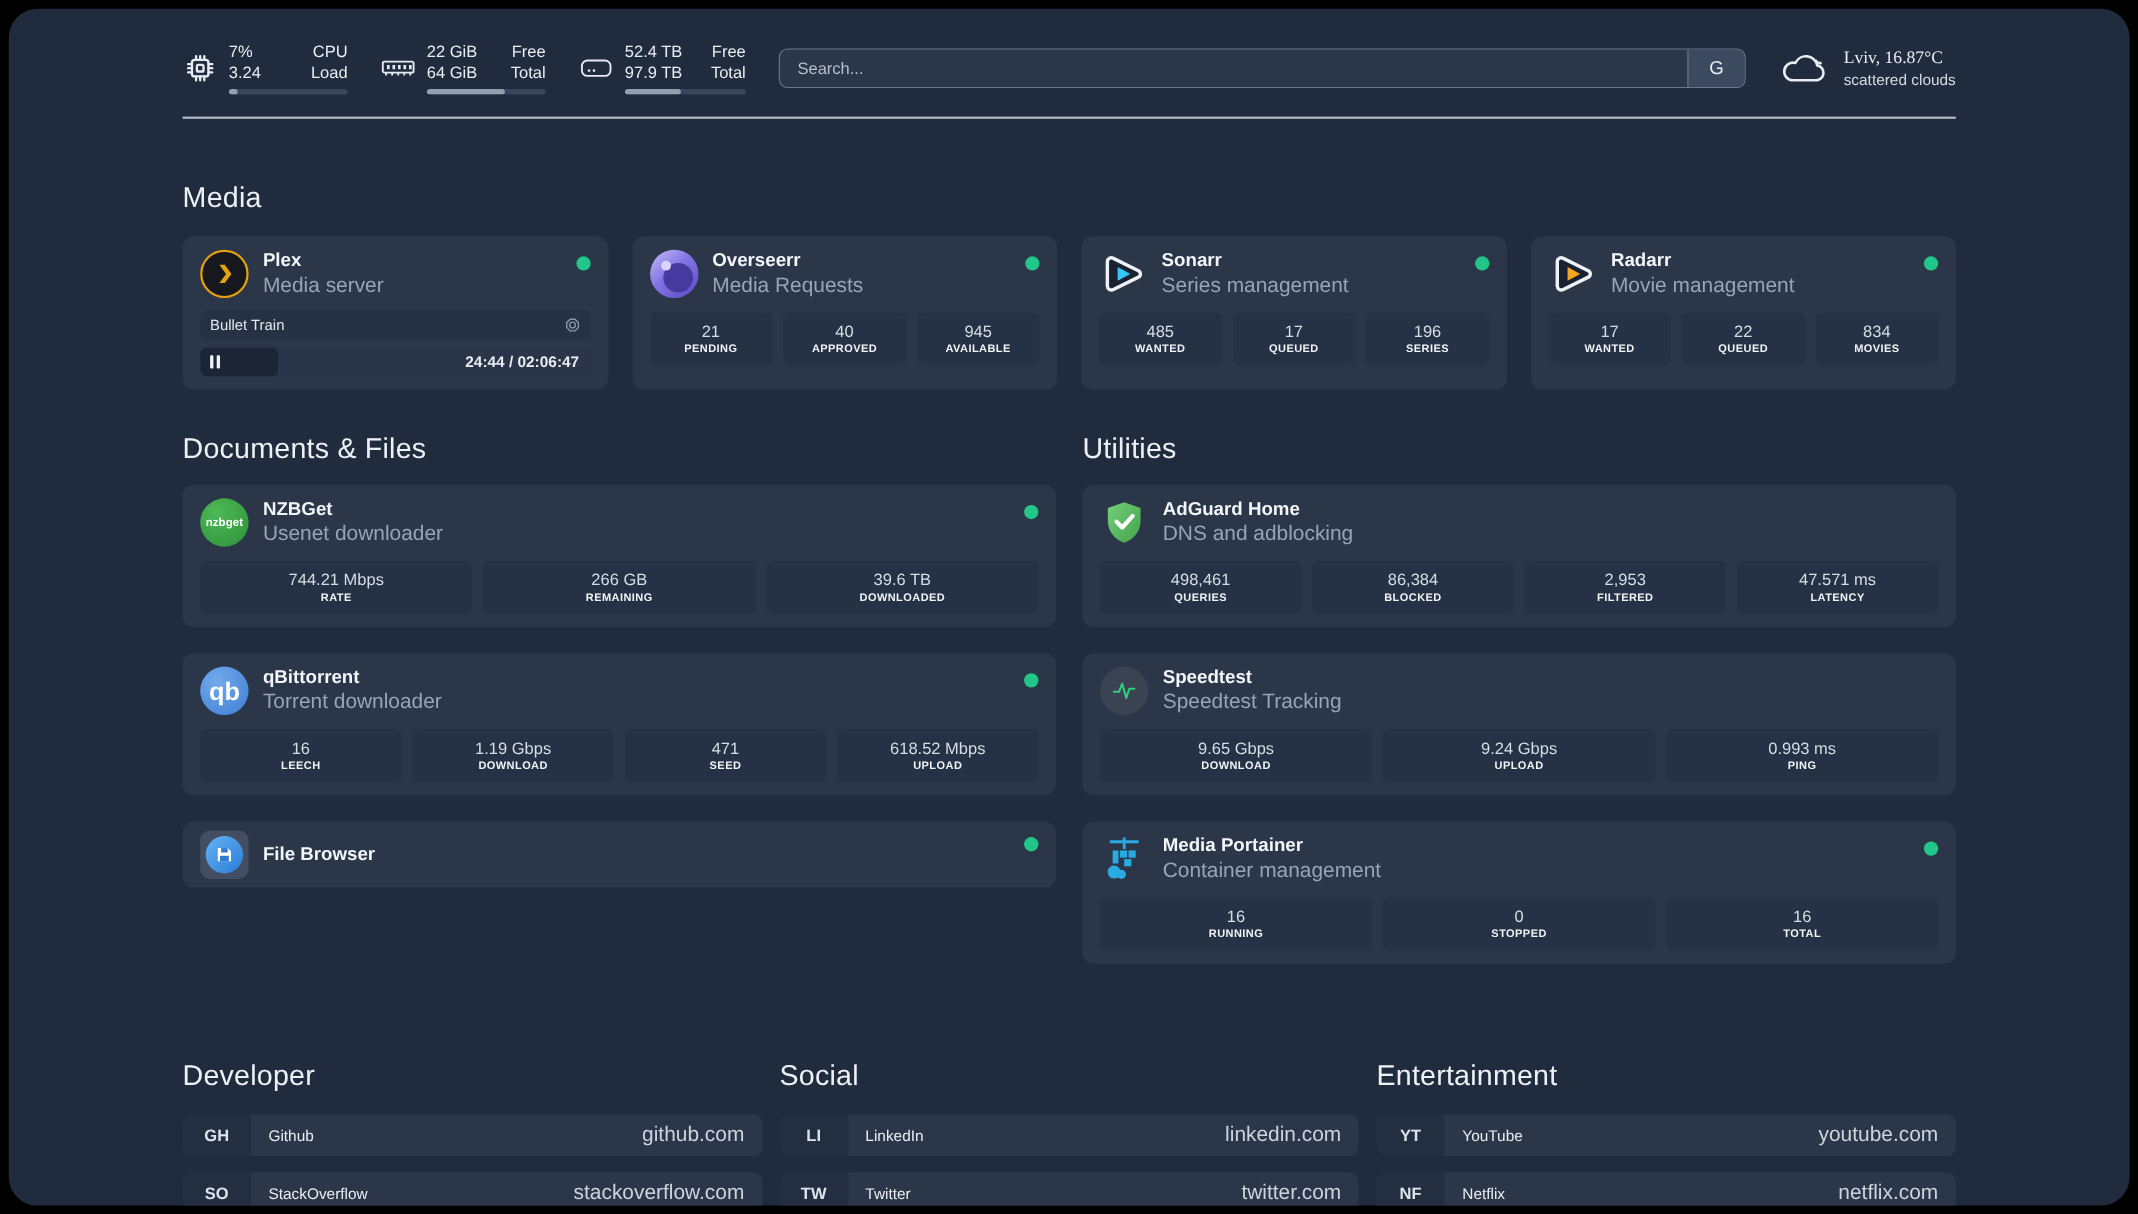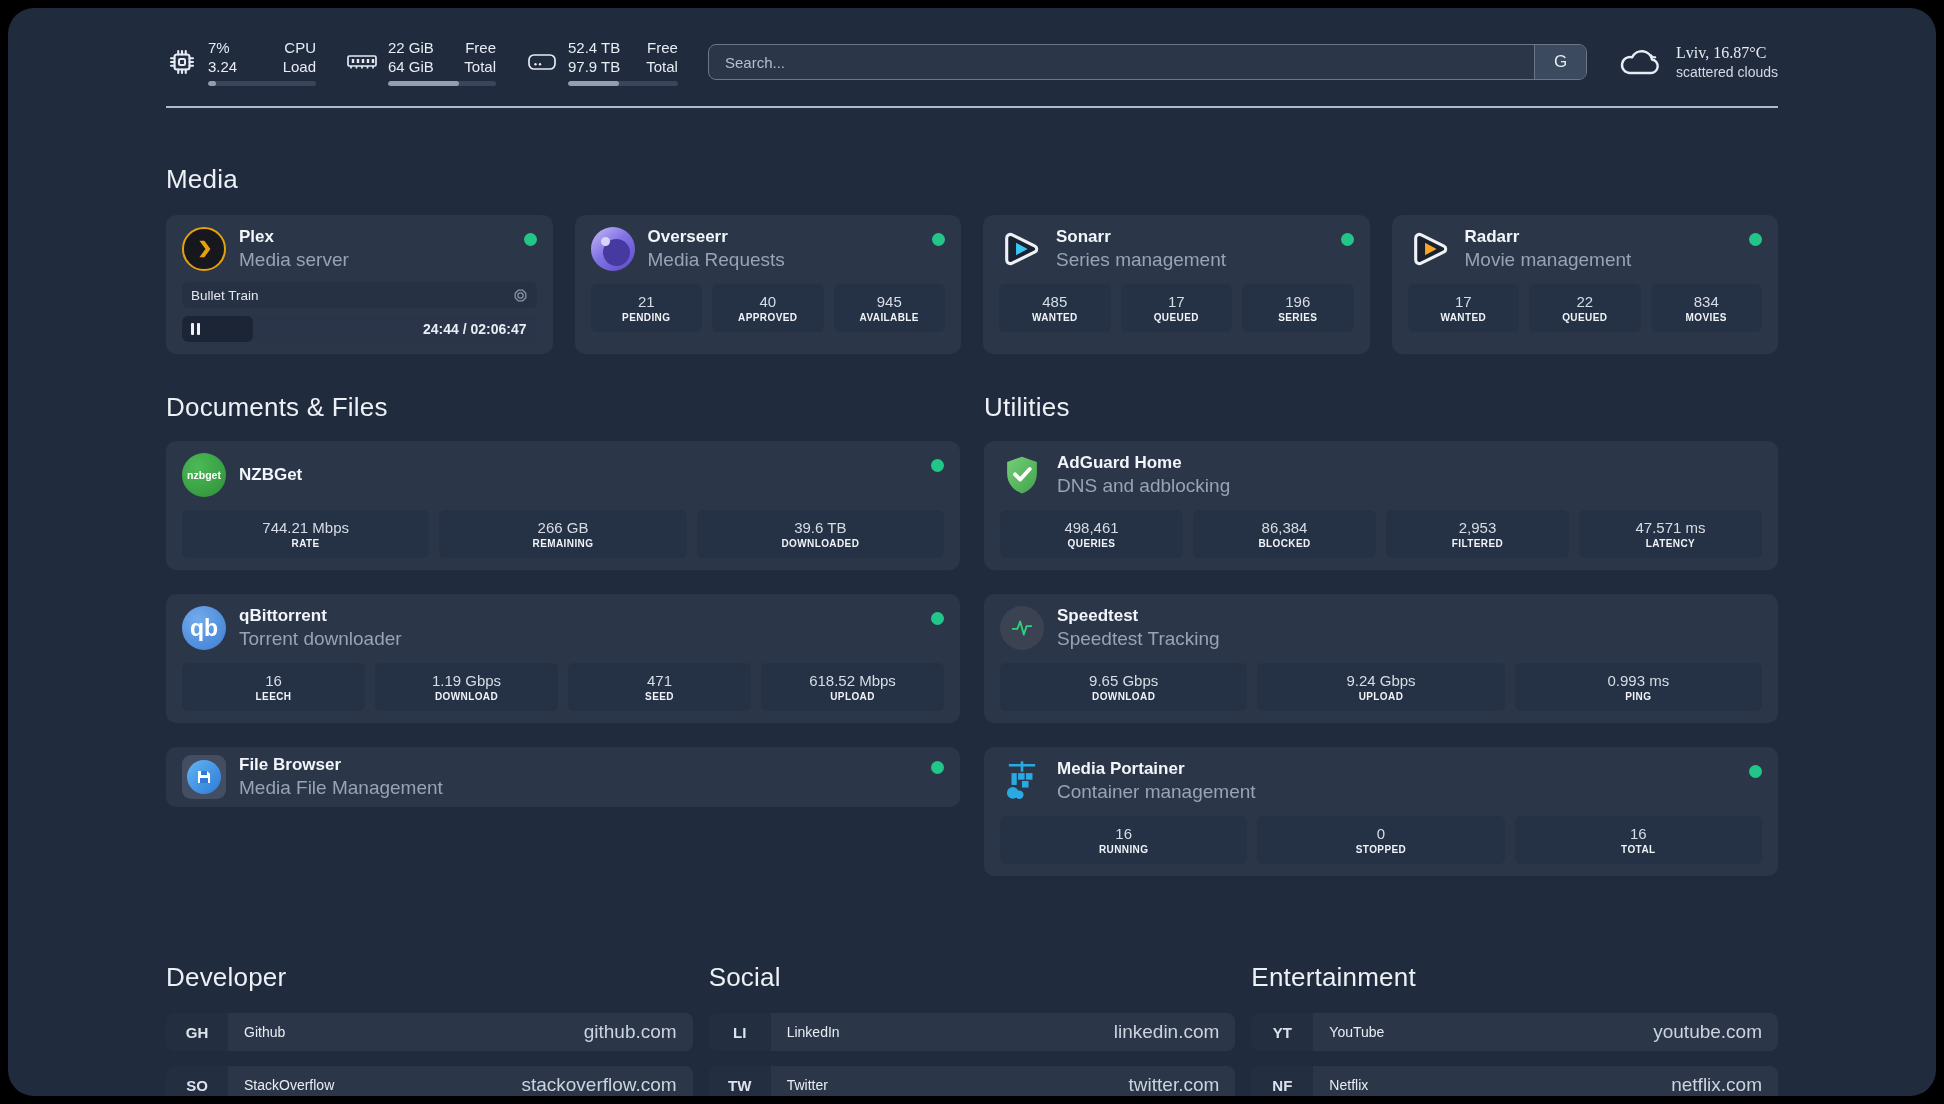--- a/index.html
+++ b/index.html
@@ -323,20 +323,21 @@
   <div class="cols">
 
     <div class="col-half">
       <h2 class="section-title">Documents &amp; Files</h2>
 
       <div class="card">
         <div class="card-head">
           <span class="svc-icon ic-nzbget">nzbget</span>
           <div class="svc-text">
             <span class="svc-title">NZBGet</span>
+            <span class="svc-sub">Usenet downloader</span>
           </div>
           <span class="dot"></span>
         </div>
         <div class="stats-row">
           <div class="stat-box">
             <div class="stat-val">744.21 Mbps</div>
             <div class="stat-lab">RATE</div>
           </div>
           <div class="stat-box">
             <div class="stat-val">266 GB</div>
@@ -384,21 +385,20 @@
             <span class="fb-circle">
               <svg width="16" height="16" viewBox="0 0 16 16">
                 <path d="M2 2h9l3 3v9H2Z" fill="#fff"></path>
                 <rect x="5" y="2" width="6" height="4" fill="#2d7bd5"></rect>
                 <rect x="4" y="9" width="8" height="5" fill="#2d7bd5"></rect>
               </svg>
             </span>
           </span>
           <div class="svc-text">
             <span class="svc-title">File Browser</span>
-            <span class="svc-sub">Media File Management</span>
           </div>
           <span class="dot"></span>
         </div>
       </div>
     </div>
 
     <div class="col-half">
       <h2 class="section-title">Utilities</h2>
 
       <div class="card">

